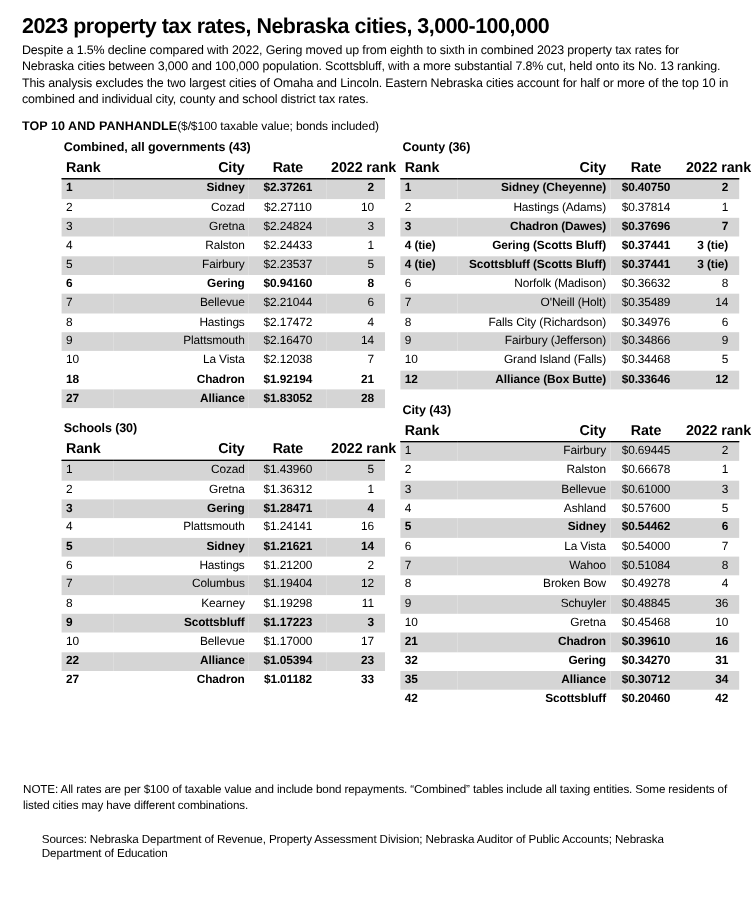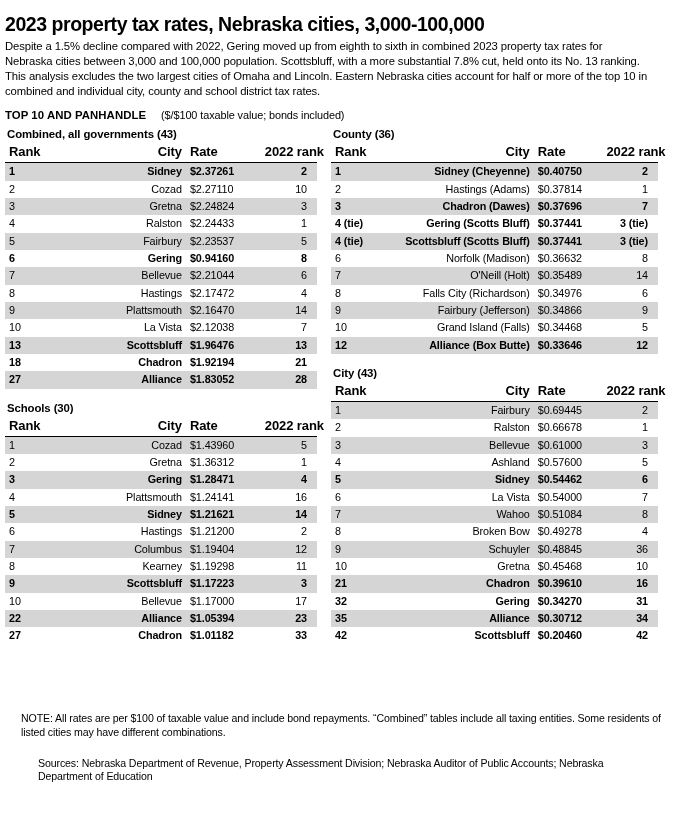--- a/index.html
+++ b/index.html
@@ -7,59 +7,59 @@
     width:685px;height:830px;
     background:#ffffff;
     font-family:"Liberation Sans", sans-serif;
     color:#000000;
     overflow:hidden;
   }
   .page{
     position:relative;
     width:685px;height:654px;
     box-sizing:border-box;
-    padding:14px 13px 0 5px;
+    padding:14px 13px 0 20px;
   }
   .headline{
     font-size:19.5px;
     font-weight:bold;
     letter-spacing:-0.45px;
     line-height:1.12;
     margin:0 0 3px 0;
     white-space:nowrap;
   }
   .deck{
     font-size:11.3px;
     line-height:1.32;
     margin:0 0 11px 0;
     width:645px;
     letter-spacing:-0.12px;
   }
   .kicker-row{
     margin:0 0 7px 0;
     display:flex;
     align-items:flex-end;
-    gap:15px;
+    gap:0;
   }
   .kicker{
     font-size:11.4px;
     font-weight:bold;
     letter-spacing:0.05px;
   }
   .kicker-sub{
     font-size:10.9px;
     letter-spacing:-0.1px;
   }
   .cols{
     display:flex;
     gap:14px;
     align-items:flex-start;
   }
   .col{ }
-  .col-left{ width:312px; }
+  .col-left{ width:312px;margin-left:36px; }
   .col-right{ width:327px; }
 
   .tbl-block{ margin-bottom:13px; }
   .tbl-title{
     font-size:11.4px;
     font-weight:bold;
     letter-spacing:-0.1px;
     margin:0 0 3px 2px;
   }
   table{
@@ -80,21 +80,21 @@
   tbody td{
     padding:3px 4px 3px 4px;
     line-height:1.05;
     white-space:nowrap;
     letter-spacing:-0.1px;
   }
   tbody tr.alt td{ background:#d5d5d5; }
   tbody tr.hl td{ font-weight:bold; }
   .c-rank{ width:16%; }
   .c-city{ width:42%;text-align:right; }
-  .c-rate{ width:24%; }
+  .c-rate{ width:24%;text-align:center; }
   .c-y22{ width:18%; text-align:right; padding-right:10px !important; }
   th.c-y22{ text-align:right; }
 
   .right-tbl .c-rank{ width:17%; }
   .right-tbl .c-city{ width:45%; }
   .right-tbl .c-rate{ width:21%; }
   .right-tbl .c-y22{ width:17%; }
 
   .footnotes{
     position:absolute;
@@ -204,26 +204,20 @@
                 <td class="c-city">Plattsmouth</td>
                 <td class="c-rate">$2.16470</td>
                 <td class="c-y22">14</td>
               </tr>
               <tr>
                 <td class="c-rank">10</td>
                 <td class="c-city">La Vista</td>
                 <td class="c-rate">$2.12038</td>
                 <td class="c-y22">7</td>
               </tr>
-              <tr class="alt hl">
-                <td class="c-rank">13</td>
-                <td class="c-city">Scottsbluff</td>
-                <td class="c-rate">$1.96476</td>
-                <td class="c-y22">13</td>
-              </tr>
               <tr class="hl">
                 <td class="c-rank">18</td>
                 <td class="c-city">Chadron</td>
                 <td class="c-rate">$1.92194</td>
                 <td class="c-y22">21</td>
               </tr>
               <tr class="alt hl">
                 <td class="c-rank">27</td>
                 <td class="c-city">Alliance</td>
                 <td class="c-rate">$1.83052</td>

